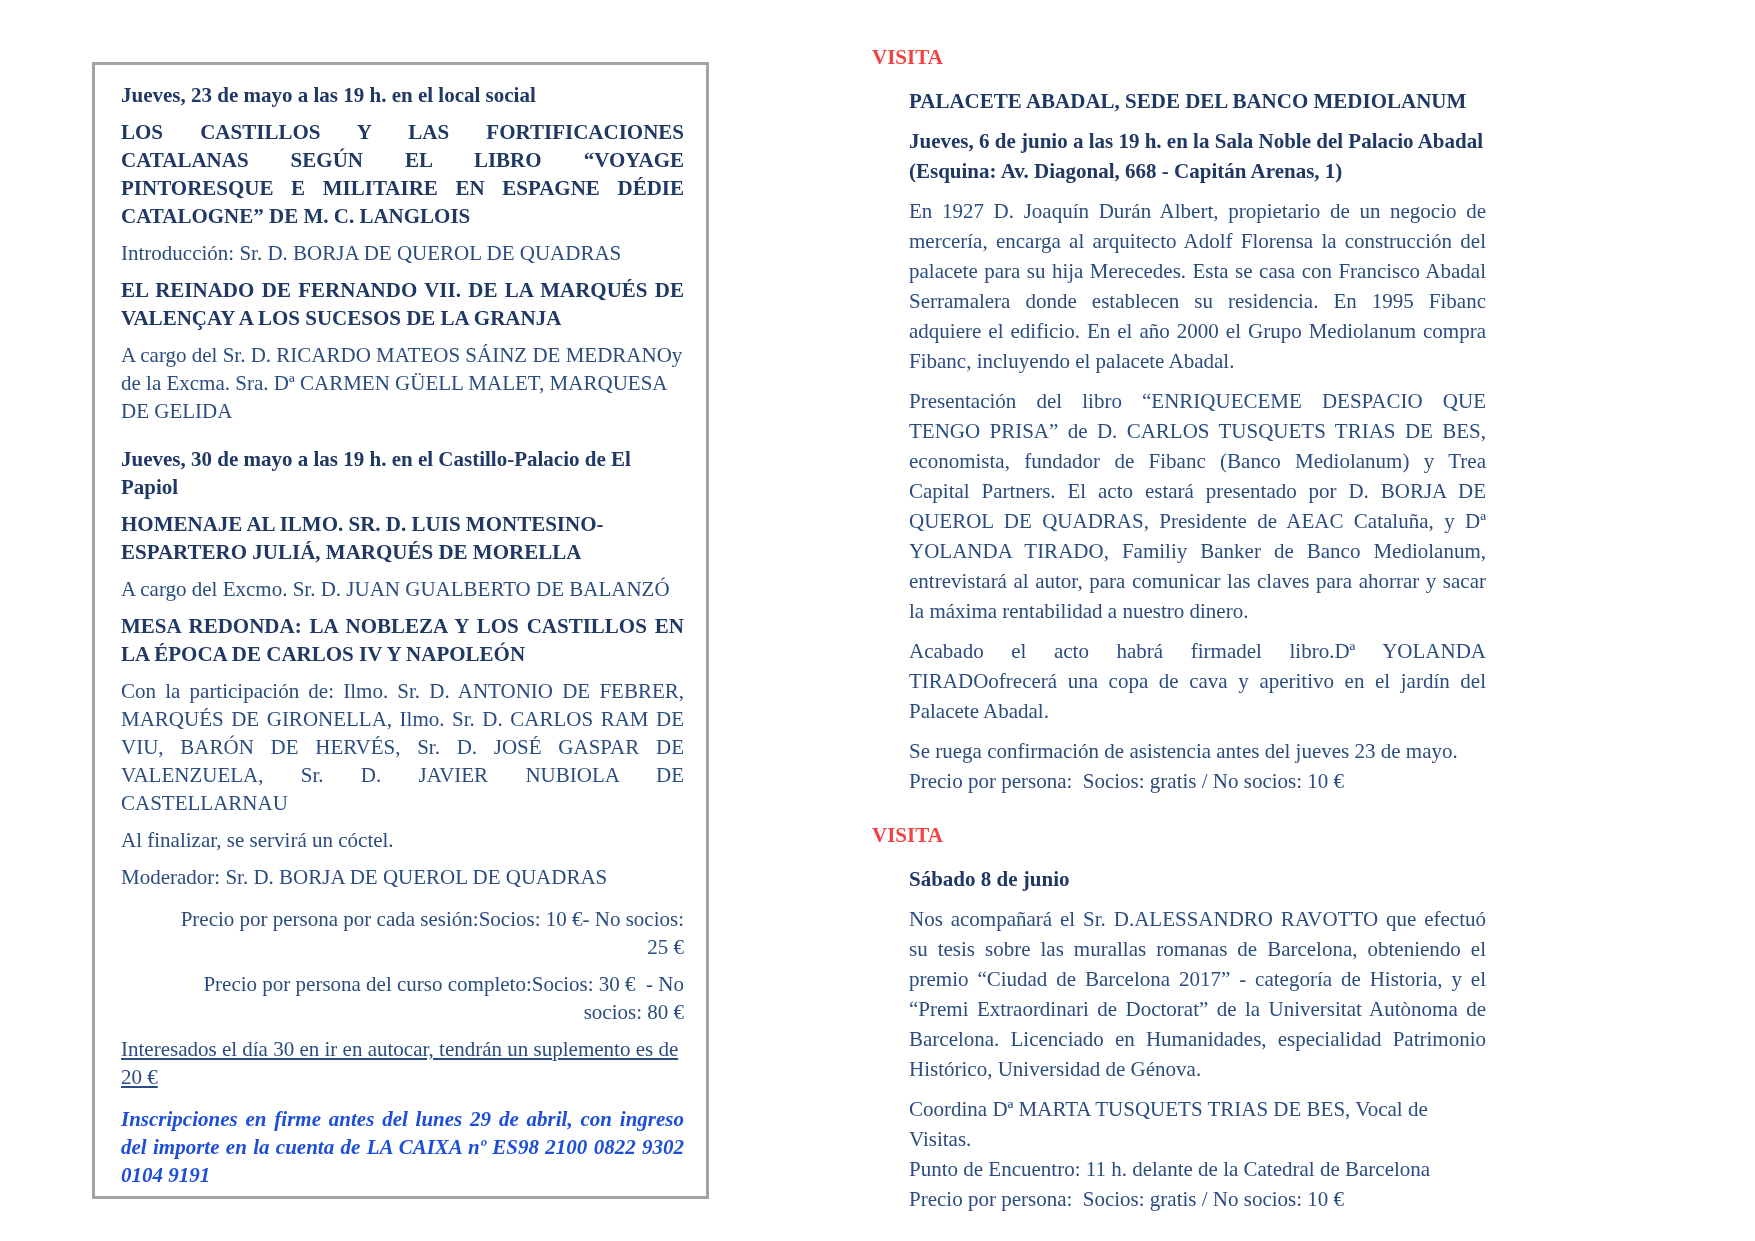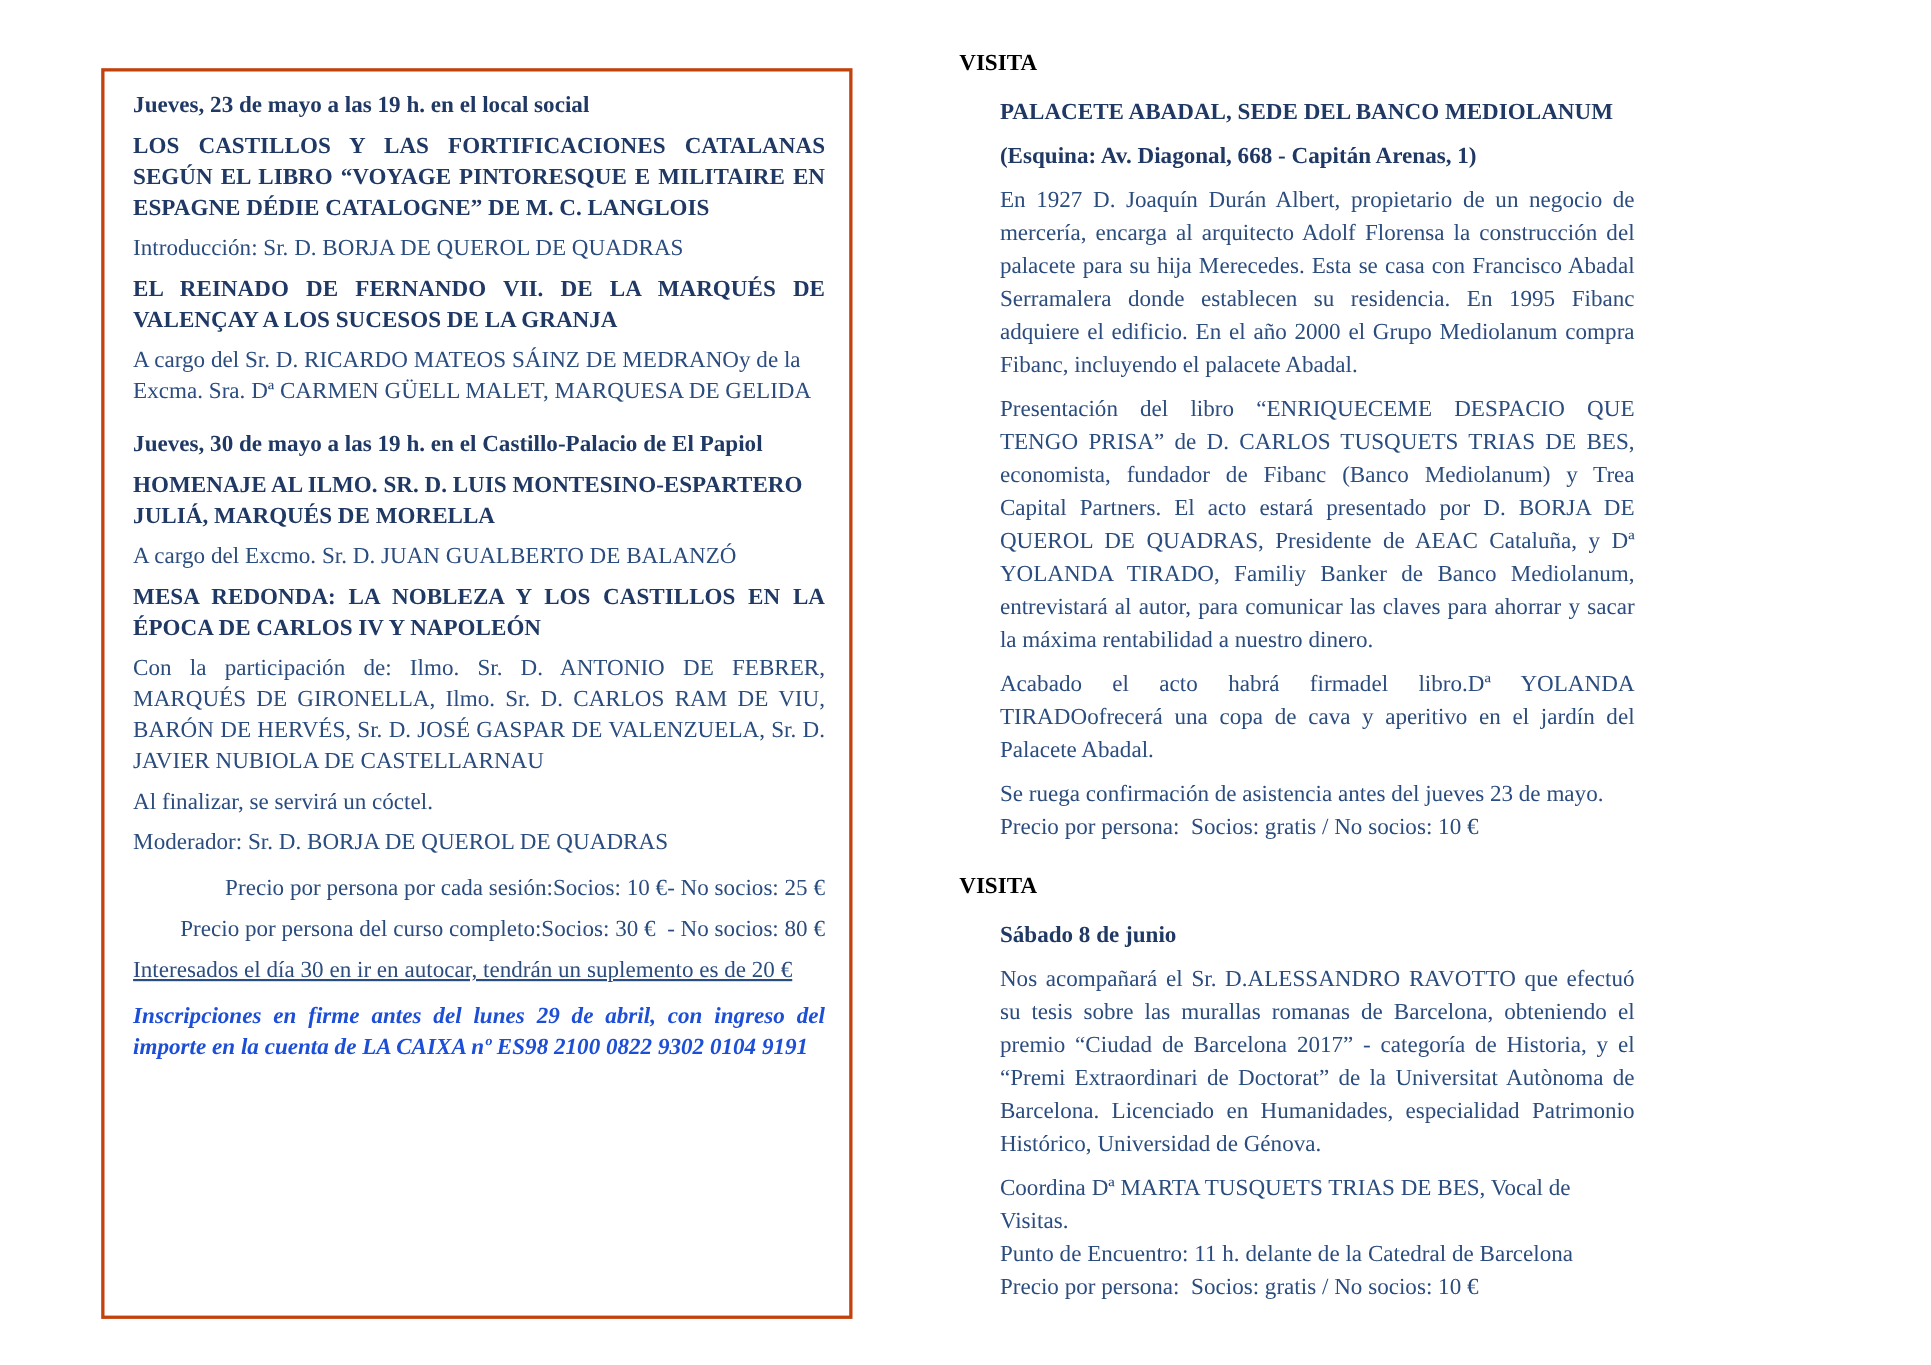--- a/index.html
+++ b/index.html
@@ -6,22 +6,22 @@
   body {
     width: 1755px; height: 1241px; position: relative;
     font-family: "Liberation Serif", serif;
     color: #2B4C7E;
   }
   .page { position: absolute; inset: 0; }
 
   
   .program-box {
     position: absolute; left: 92px; top: 62px;
-    width: 683px; height: 1137px; box-sizing: border-box;
-    border: 3px solid #c2410c;
+    width: 617px; height: 1137px; box-sizing: border-box;
+    border: 3px solid #a3a3a3;
     padding: 16px 22px 10px 26px;
     overflow: hidden;
   }
   .program-box::after {
     content: ""; position: absolute; inset: -6px;
     border: 1px solid #1F3864; pointer-events: none;
   }
   .program-box p { margin: 0 0 9px 0; font-size: 21px; line-height: 28px; }
 
   .bold   { font-weight: bold; color: #1F3864; }
@@ -37,21 +37,21 @@
 
   .pay-note {
     font-weight: bold; font-style: italic; color: #1d4ed8;
     font-size: 20px; line-height: 27px; text-align: justify;
     margin: 14px 0 9px 0 !important;
   }
 
   
   .visits-col { position: absolute; left: 872px; top: 42px; width: 614px; }
   .visits-col p { margin: 0 0 10px 0; font-size: 21px; line-height: 30px; }
-  .kicker { font-weight: bold; color: #000000; margin-bottom: 14px !important; }
+  .kicker { font-weight: bold; color: #ef4444; margin-bottom: 14px !important; }
   .indent { margin-left: 37px; }
   .tight  { margin-bottom: 0 !important; }
   .visit2 { margin-top: 24px; }
 </style>
 </head>
 <body>
 
 <div class="page">
 
   <section class="program-box">
@@ -83,20 +83,21 @@
     <p class="pay-note">Inscripciones en firme antes del lunes 29 de abril, con ingreso del importe en la cuenta de LA CAIXA nº ES98 2100 0822 9302 0104 9191</p>
 
   </section>
 
   <section class="visits-col">
 
     <div>
       <p class="kicker">VISITA</p>
       <div class="indent">
         <p class="bold">PALACETE ABADAL, SEDE DEL BANCO MEDIOLANUM</p>
+        <p class="bold tight">Jueves, 6 de junio a las 19 h. en la Sala Noble del Palacio Abadal</p>
         <p class="bold">(Esquina: Av. Diagonal, 668 - Capitán Arenas, 1)</p>
         <p class="justify">En 1927 D. Joaquín Durán Albert, propietario de un negocio de mercería,  encarga al arquitecto Adolf Florensa la construcción del palacete para su hija Merecedes. Esta se casa con Francisco Abadal Serramalera donde establecen su residencia. En 1995 Fibanc adquiere el edificio. En el año 2000 el Grupo Mediolanum compra Fibanc, incluyendo el palacete Abadal.</p>
         <p class="justify">Presentación del libro “ENRIQUECEME DESPACIO QUE TENGO PRISA” de D. CARLOS TUSQUETS TRIAS DE BES, economista, fundador de Fibanc (Banco Mediolanum) y Trea Capital Partners. El acto estará presentado por D. BORJA DE QUEROL DE QUADRAS, Presidente de AEAC Cataluña, y Dª YOLANDA TIRADO, Familiy Banker de Banco Mediolanum, entrevistará al autor, para comunicar las claves para ahorrar y sacar la máxima rentabilidad a nuestro dinero.</p>
         <p class="justify">Acabado el acto habrá firmadel libro.Dª YOLANDA TIRADOofrecerá una copa de cava y aperitivo en el jardín del Palacete Abadal.</p>
         <p class="tight">Se ruega confirmación de asistencia antes del jueves 23 de mayo.</p>
         <p class="pre">Precio por persona:  Socios: gratis / No socios: 10 €</p>
       </div>
     </div>
 
     <div class="visit2">

